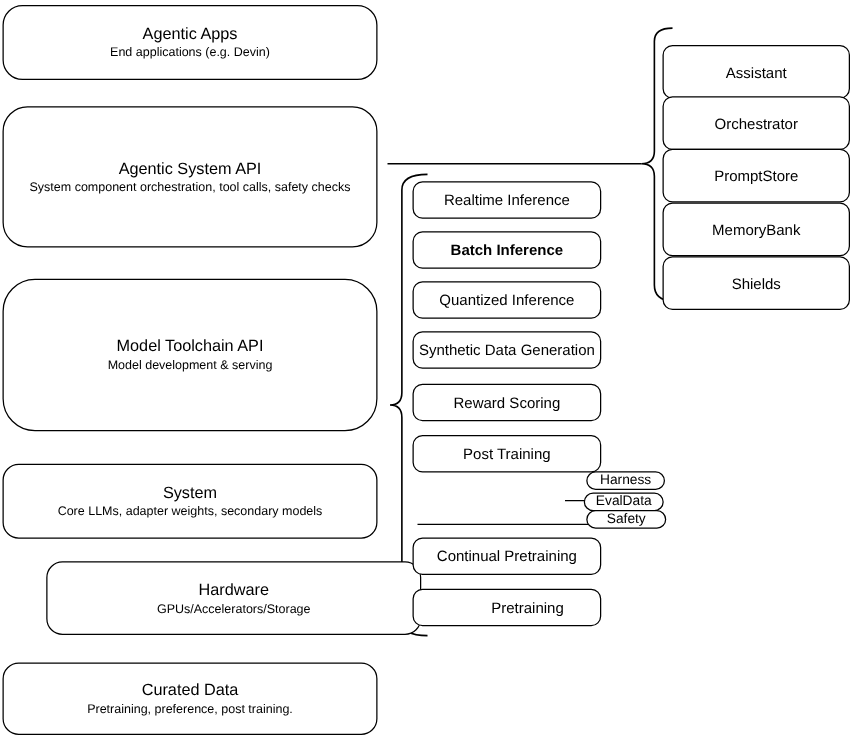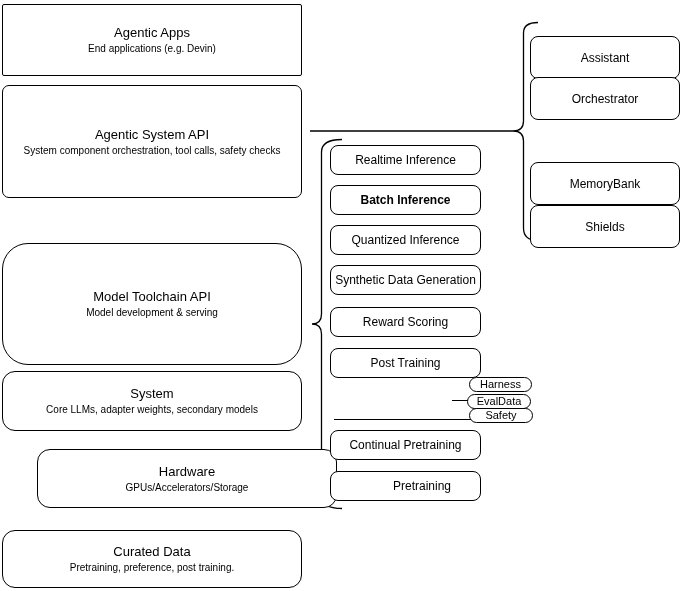--- a/index.html
+++ b/index.html
@@ -41,29 +41,29 @@
 <body>
 
 <div class="canvas">
 
   <svg class="overlay" width="682" height="591" viewBox="0 0 682 591" aria-hidden="true">
     <path d="M342,139.5 Q321.5,139.5 321.5,152 L321.5,314 Q321.5,324 312,324 Q321.5,324 321.5,334 L321.5,496 Q321.5,508.5 342,508.5"></path>
     <path d="M538,22.5 Q523.5,22.5 523.5,33 L523.5,121 Q523.5,131 513,131 Q523.5,131 523.5,141 L523.5,228 Q523.5,240.5 538,240.5"></path>
     <line x1="310" y1="131" x2="513" y2="131"></line>
   </svg>
 
-  <div class="lbox" style="top:4px;height:72px;border-radius:2px;">
+  <div class="lbox" style="top:4px;height:60px;border-radius:16px;">
     <div class="btitle">Agentic Apps</div>
     <div class="bsub">End applications (e.g. Devin)</div>
   </div>
-  <div class="lbox" style="top:85px;height:113px;border-radius:7px;">
+  <div class="lbox" style="top:85px;height:113px;border-radius:20px;">
     <div class="btitle">Agentic System API</div>
     <div class="bsub">System component orchestration, tool calls, safety checks</div>
   </div>
-  <div class="lbox" style="top:223px;height:122px;border-radius:26px;margin-top:20px;">
+  <div class="lbox" style="top:223px;height:122px;border-radius:26px;">
     <div class="btitle">Model Toolchain API</div>
     <div class="bsub">Model development &amp; serving</div>
   </div>
   <div class="lbox" style="top:371px;height:60px;border-radius:13px;">
     <div class="btitle">System</div>
     <div class="bsub">Core LLMs, adapter weights, secondary models</div>
   </div>
   <div class="lbox" style="top:449px;height:59px;border-radius:13px;margin-left:35px;">
     <div class="btitle">Hardware</div>
     <div class="bsub">GPUs/Accelerators/Storage</div>
@@ -84,16 +84,17 @@
 
   <div class="stub" style="top:400px;left:452px;width:17px;"></div>
   <div class="stub" style="top:419px;left:334px;width:138px;"></div>
 
   <div class="pill" style="top:377px;left:469px;width:63px;">Harness</div>
   <div class="pill" style="top:394px;left:467px;width:64px;">EvalData</div>
   <div class="pill" style="top:408px;left:469px;width:64px;">Safety</div>
 
   <div class="rbox" style="top:36px;">Assistant</div>
   <div class="rbox" style="top:77px;">Orchestrator</div>
+  <div class="rbox" style="top:119px;">PromptStore</div>
   <div class="rbox" style="top:162px;">MemoryBank</div>
   <div class="rbox" style="top:205px;">Shields</div>
 
 </div>
 
 </body></html>

